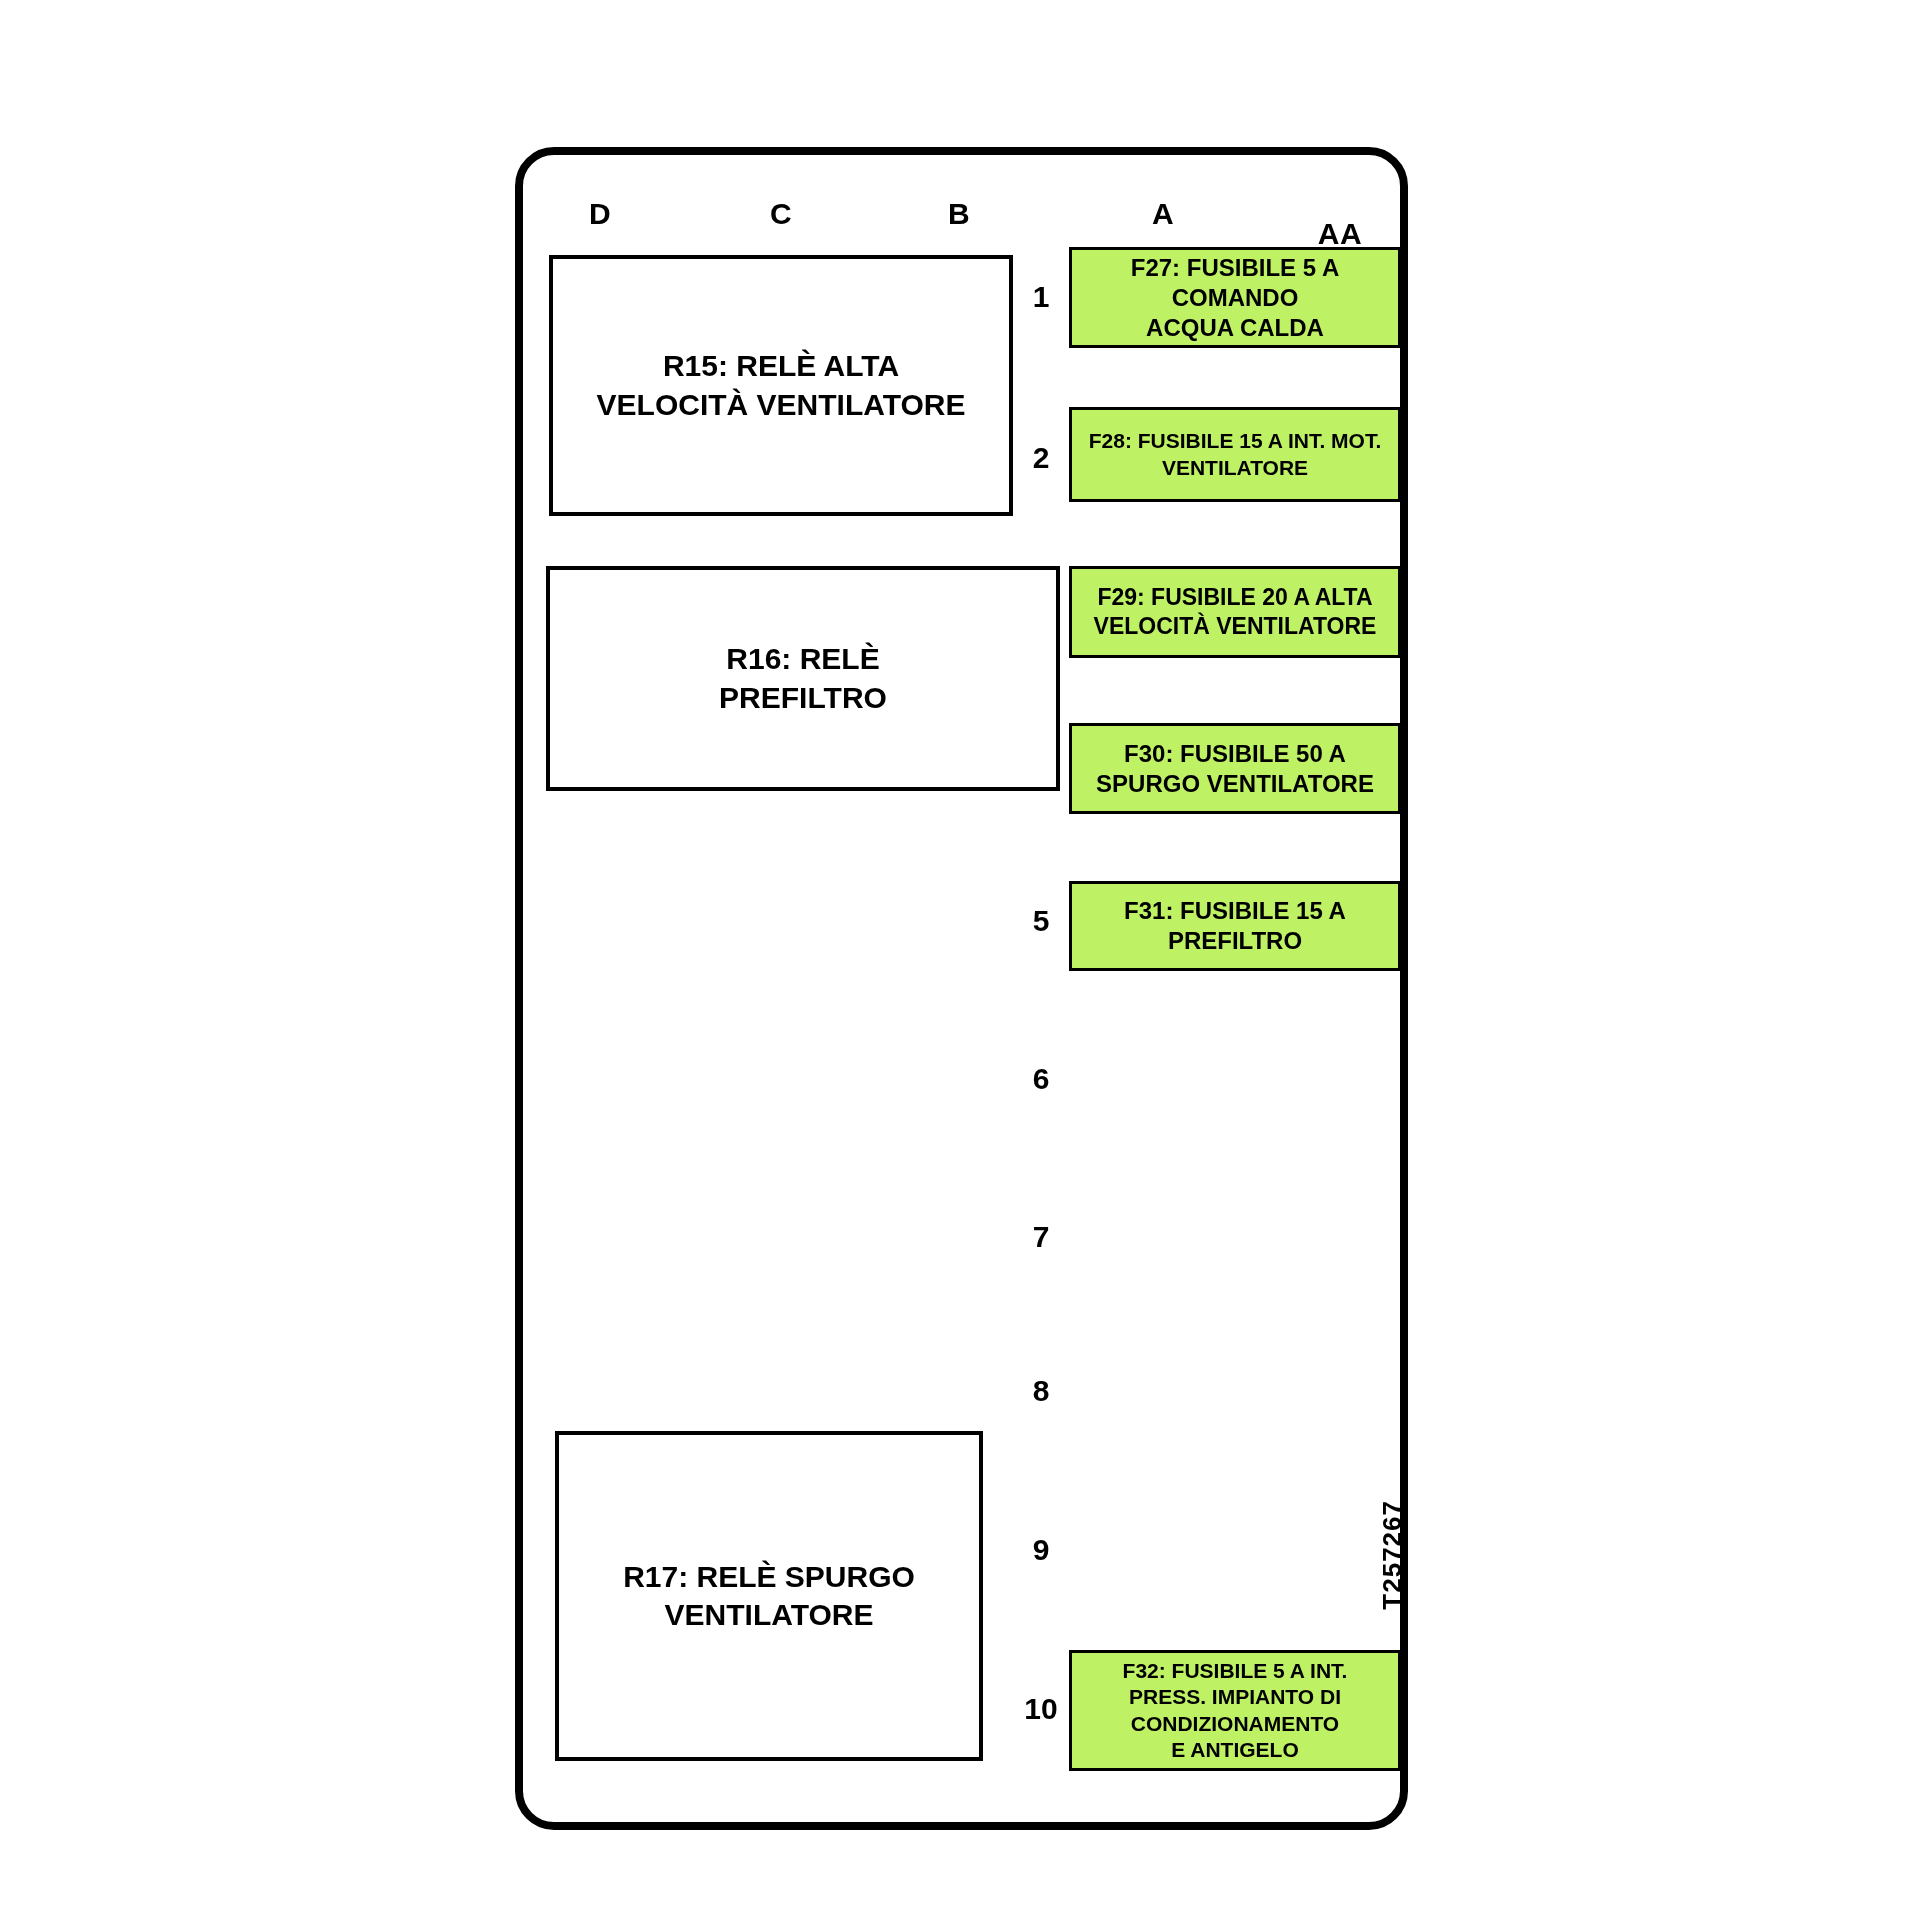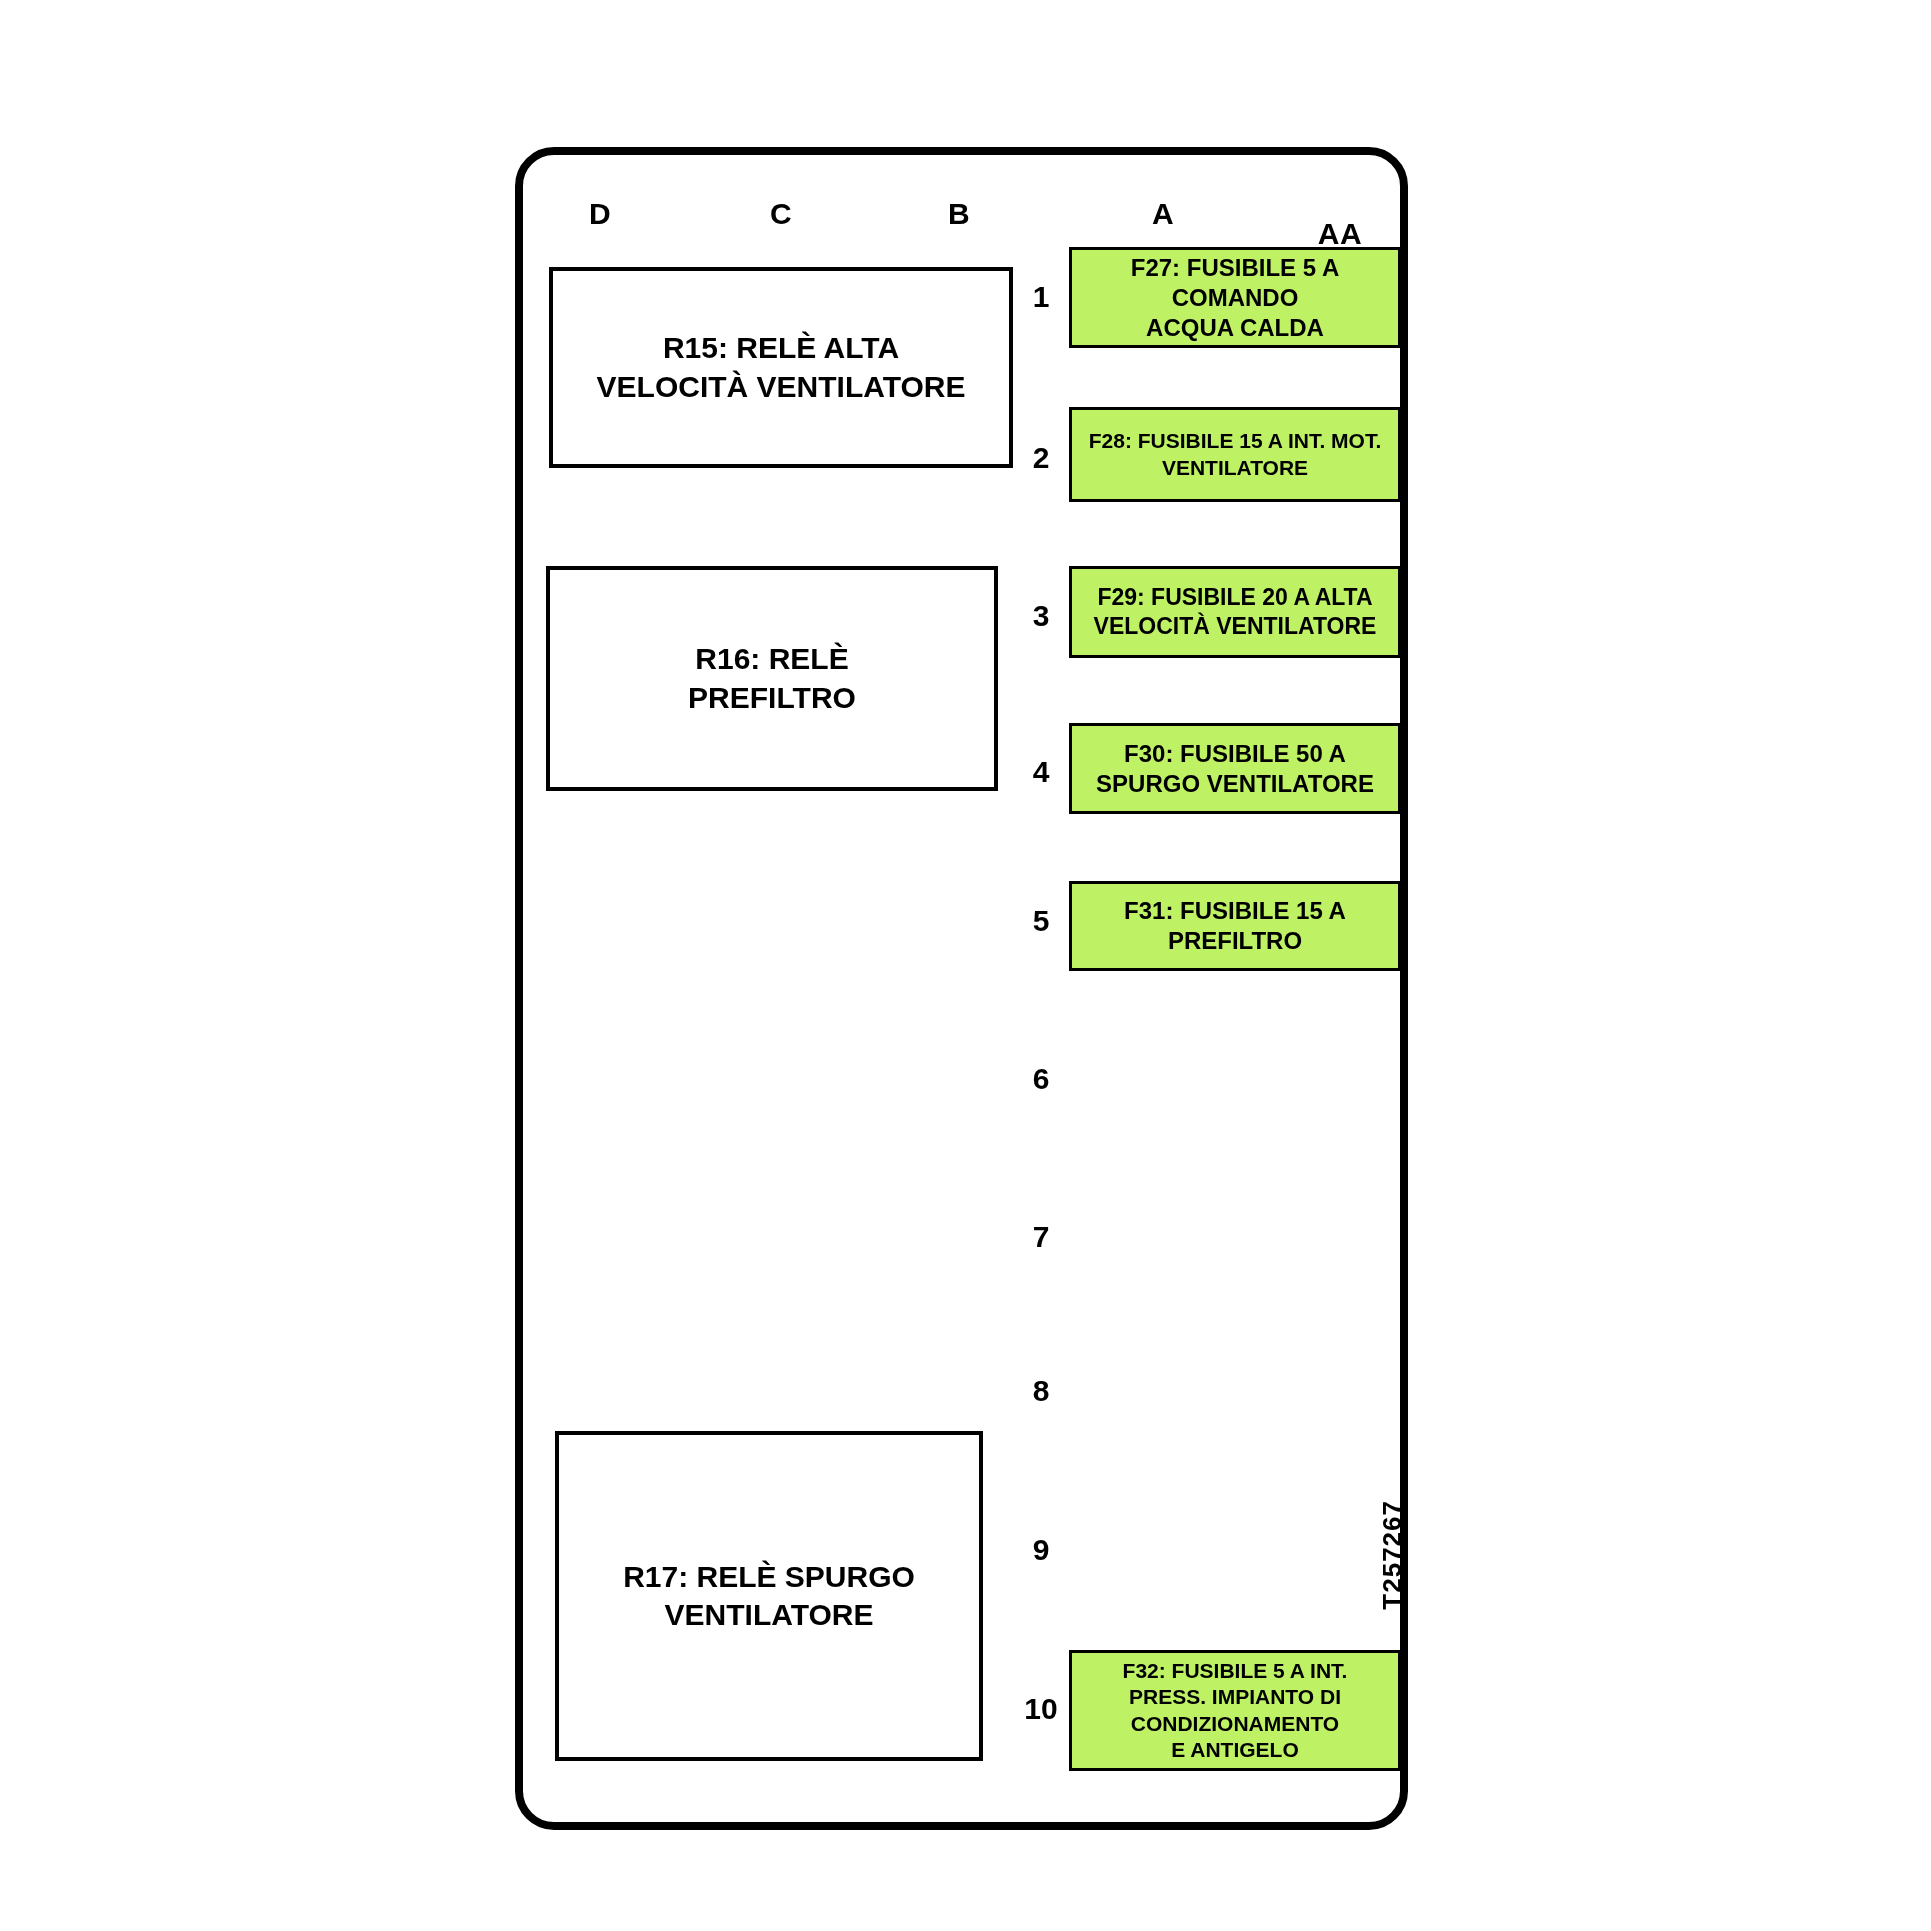--- a/index.html
+++ b/index.html
@@ -106,25 +106,25 @@
       <div class="row-number" style="left: 518px; top: 461px;">3</div>
       <div class="row-number" style="left: 518px; top: 617px;">4</div>
       <div class="row-number" style="left: 518px; top: 766px;">5</div>
       <div class="row-number" style="left: 518px; top: 924px;">6</div>
       <div class="row-number" style="left: 518px; top: 1082px;">7</div>
       <div class="row-number" style="left: 518px; top: 1236px;">8</div>
       <div class="row-number" style="left: 518px; top: 1395px;">9</div>
       <div class="row-number" style="left: 518px; top: 1554px;">10</div>
     </div>
   <div id="relays-layer">
-      <div class="relay-box" style="left: 26px; top: 112px; width: 464px; height: 201px;">
+      <div class="relay-box" style="left: 26px; top: 100px; width: 464px; height: 261px;">
         <span style="font-size: 30px; white-space: pre-line;">R15: RELÈ ALTA
 VELOCITÀ VENTILATORE</span>
       </div>
-      <div class="relay-box" style="left: 23px; top: 411px; width: 452px; height: 225px;">
+      <div class="relay-box" style="left: 23px; top: 411px; width: 514px; height: 225px;">
         <span style="font-size: 30px; white-space: pre-line;">R16:  RELÈ
 PREFILTRO</span>
       </div>
       <div class="relay-box" style="left: 32px; top: 1276px; width: 428px; height: 330px;">
         <span style="font-size: 30px; white-space: pre-line;">R17: RELÈ SPURGO
 VENTILATORE</span>
       </div>
     </div>
   <div id="fuses-layer">
       <div class="fuse-box" style="left: 546px; top: 92px; width: 332px; height: 101px;">

